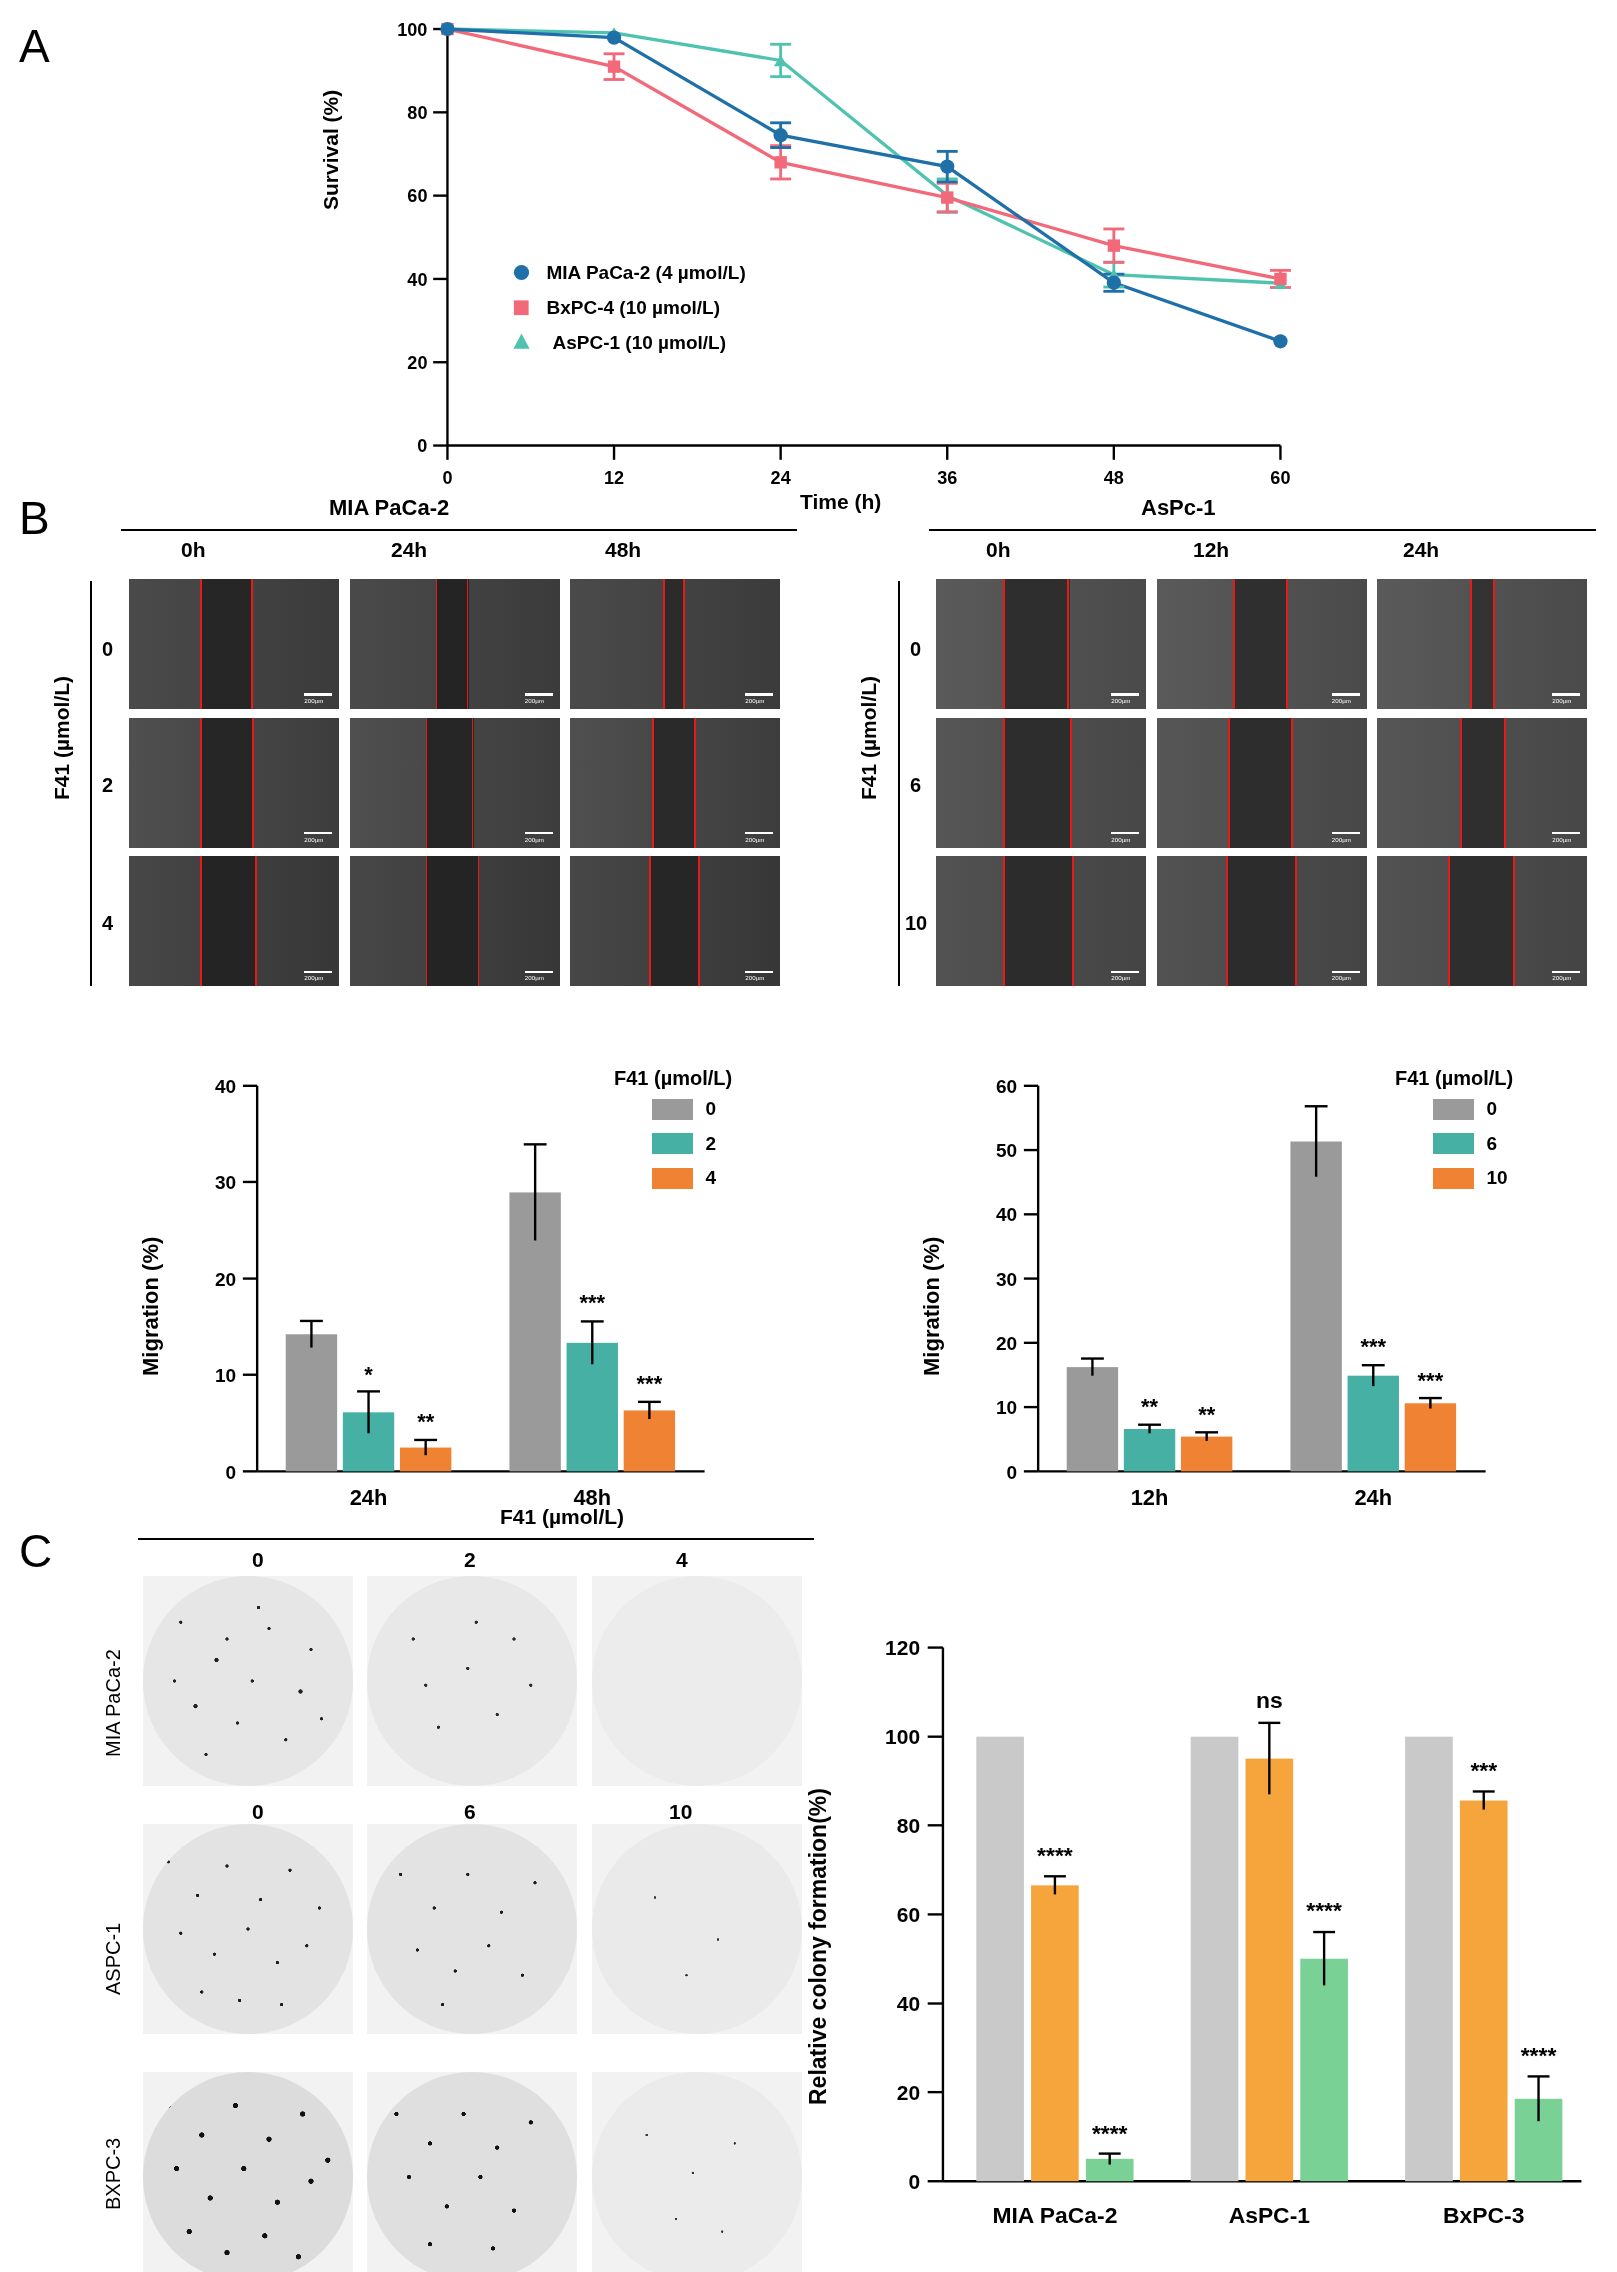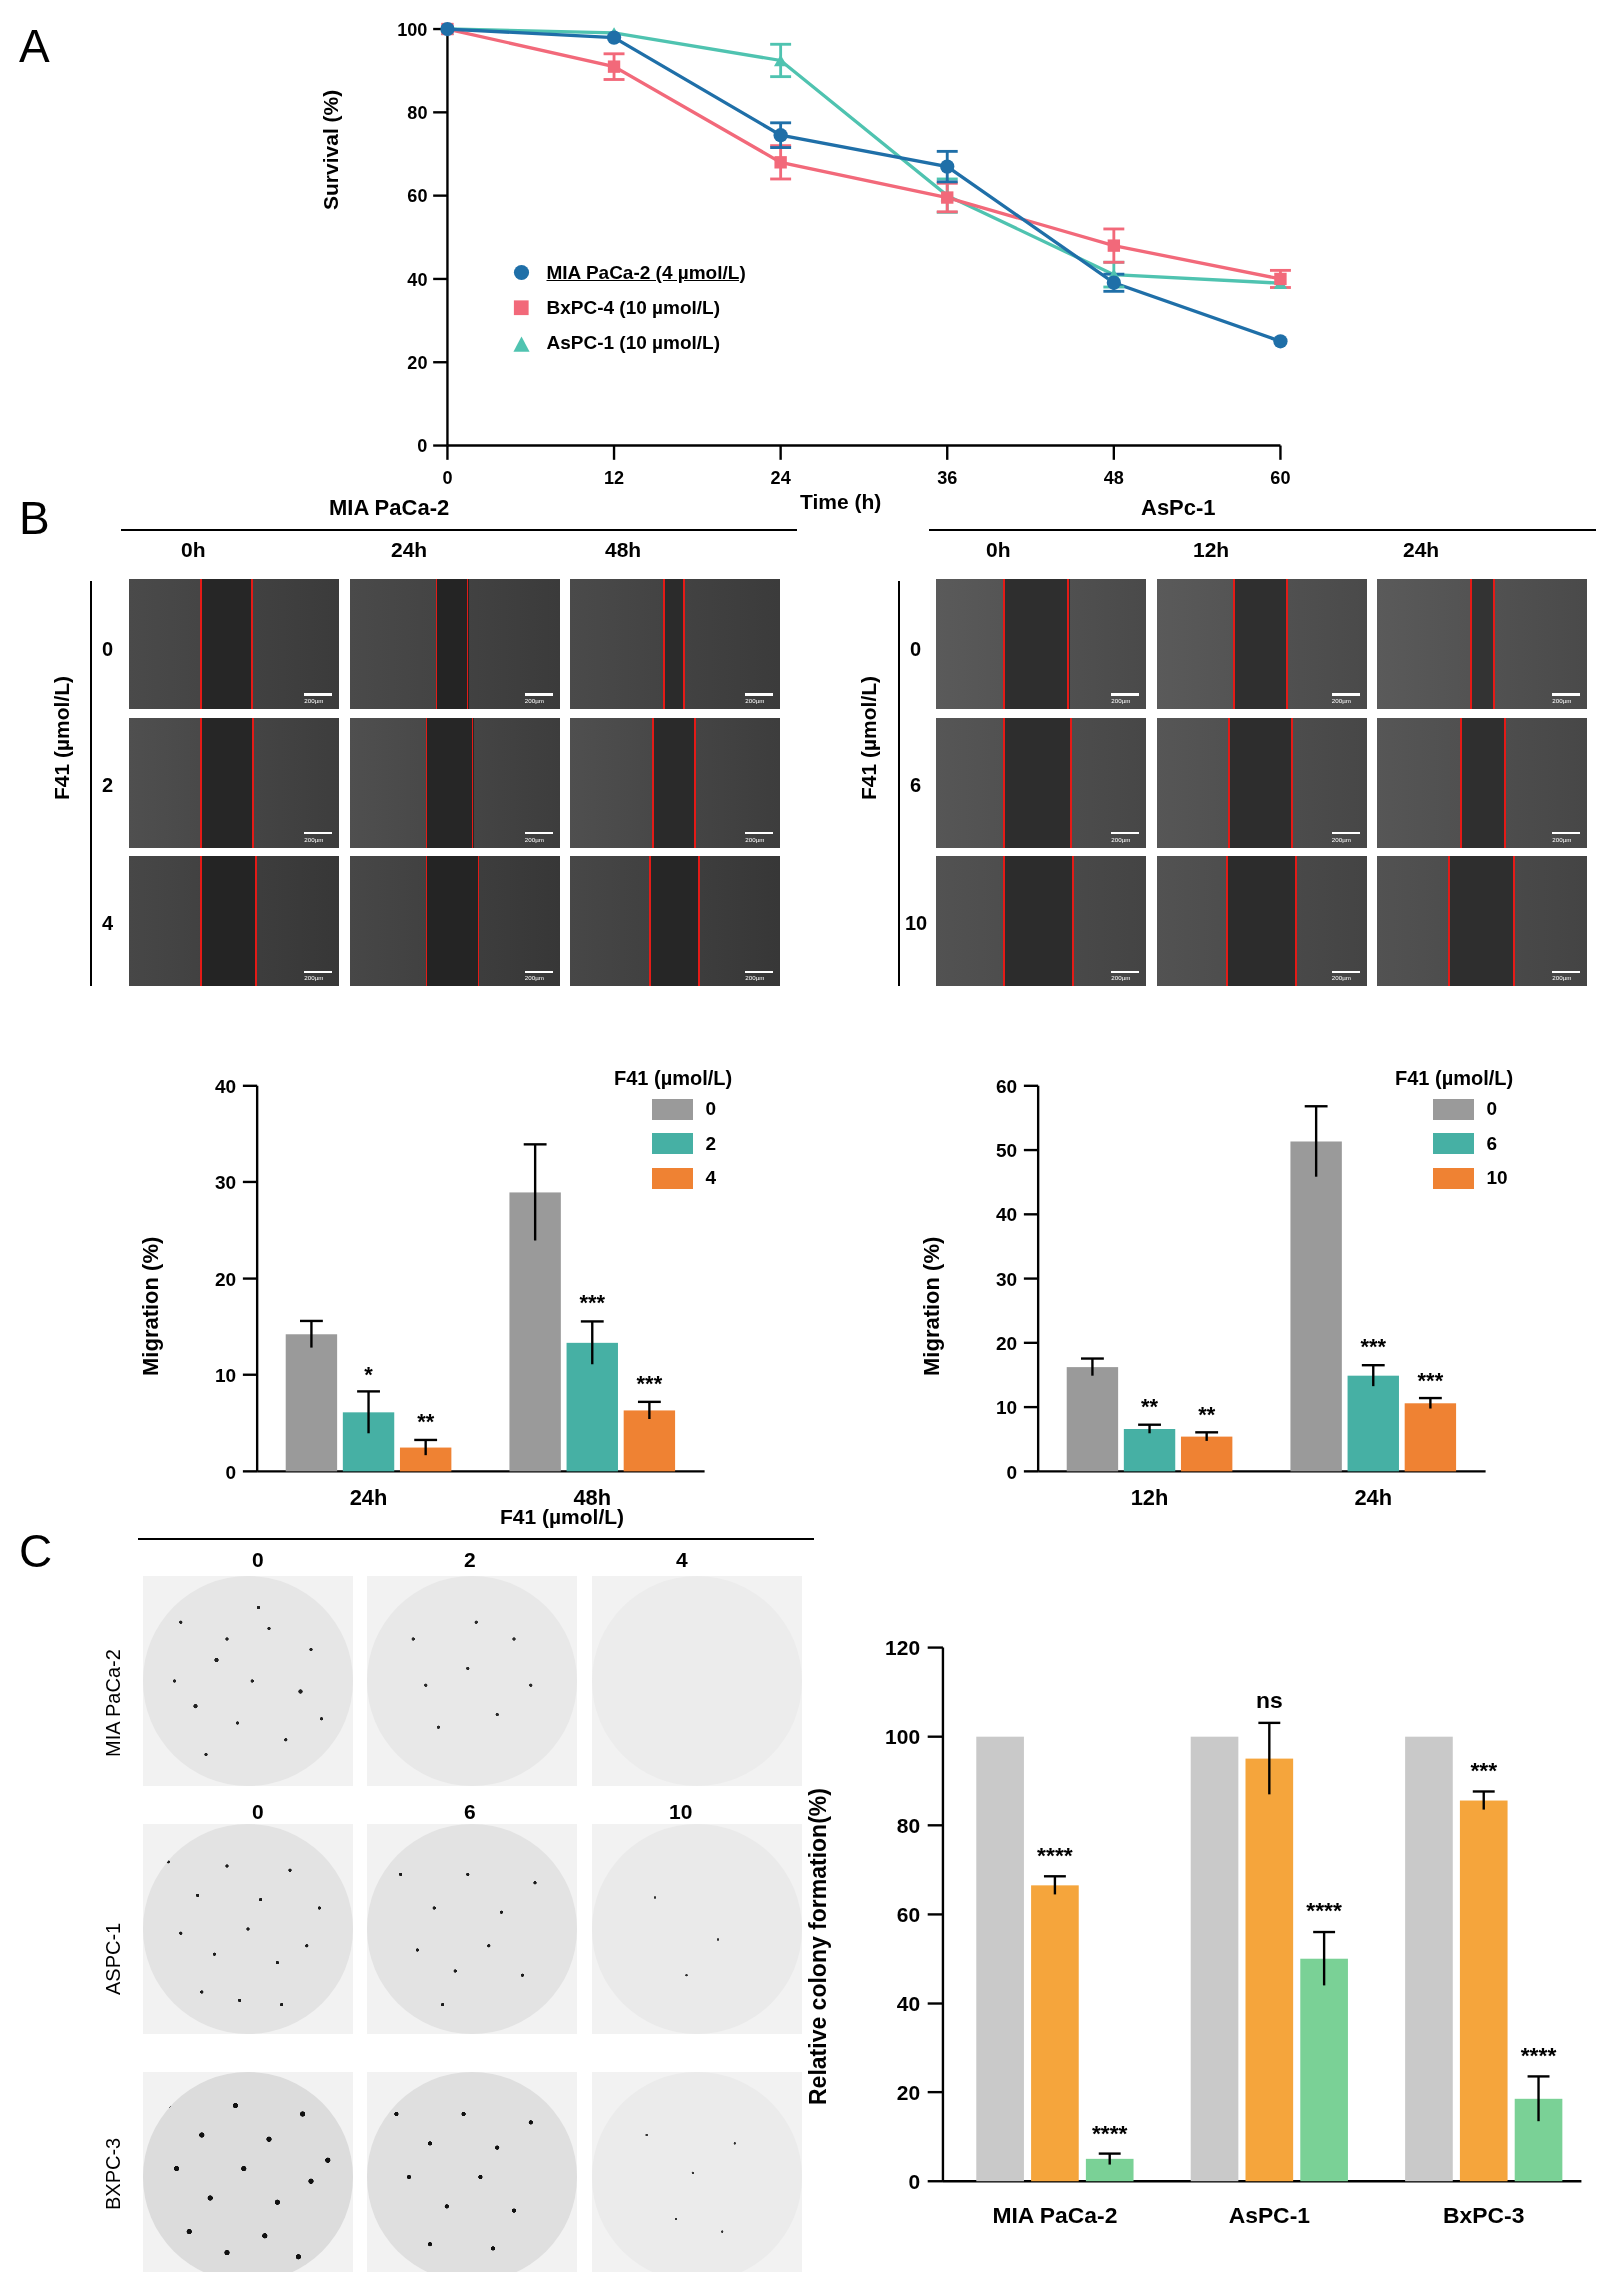--- a/index.html
+++ b/index.html
@@ -138,29 +138,29 @@
     </g>
   </svg>
   <div class="abs" style="left:-14.3px;top:200px;transform:rotate(-90deg);transform-origin:left top;font-size:21px;font-weight:700;white-space:nowrap;">Survival  (%)</div>
   <div class="abs" style="left:467px;top:480px;font-size:21px;font-weight:700;">Time (h)</div>
 
   <div class="abs" style="left:174px;top:252px;">
     <div style="display:flex;align-items:center;margin-bottom:13.3px;">
       <svg width="29" height="19" viewBox="0 0 60 40">
           <circle cx="30" cy="20" r="16" fill="#1f6fa8"></circle>
         </svg>
-      <span class="legtxt" style="margin-left:10.5px;text-decoration:underline;">MIA PaCa-2 (4 µmol/L)</span>
+      <span class="legtxt" style="margin-left:10.5px;">MIA PaCa-2 (4 µmol/L)</span>
     </div>
     <div style="display:flex;align-items:center;margin-bottom:13.3px;">
       <svg width="29" height="19" viewBox="0 0 60 40">
           <rect x="14" y="5" width="31" height="31" fill="#f2697a"></rect>
         </svg>
       <span class="legtxt" style="margin-left:10.5px;">BxPC-4 (10 µmol/L)</span>
     </div>
-    <div style="display:flex;align-items:flex-end;">
+    <div style="display:flex;align-items:flex-start;gap:6px;">
       <svg width="29" height="19" viewBox="0 0 60 40">
           <polygon points="30,3 47,35 13,35" fill="#4fc3b0"></polygon>
         </svg>
       <span class="legtxt" style="margin-left:10.5px;">AsPC-1 (10 µmol/L)</span>
     </div>
   </div>
 </div>
 
 <div class="panel-letter" style="left:19px;top:491px;">B</div>
 

